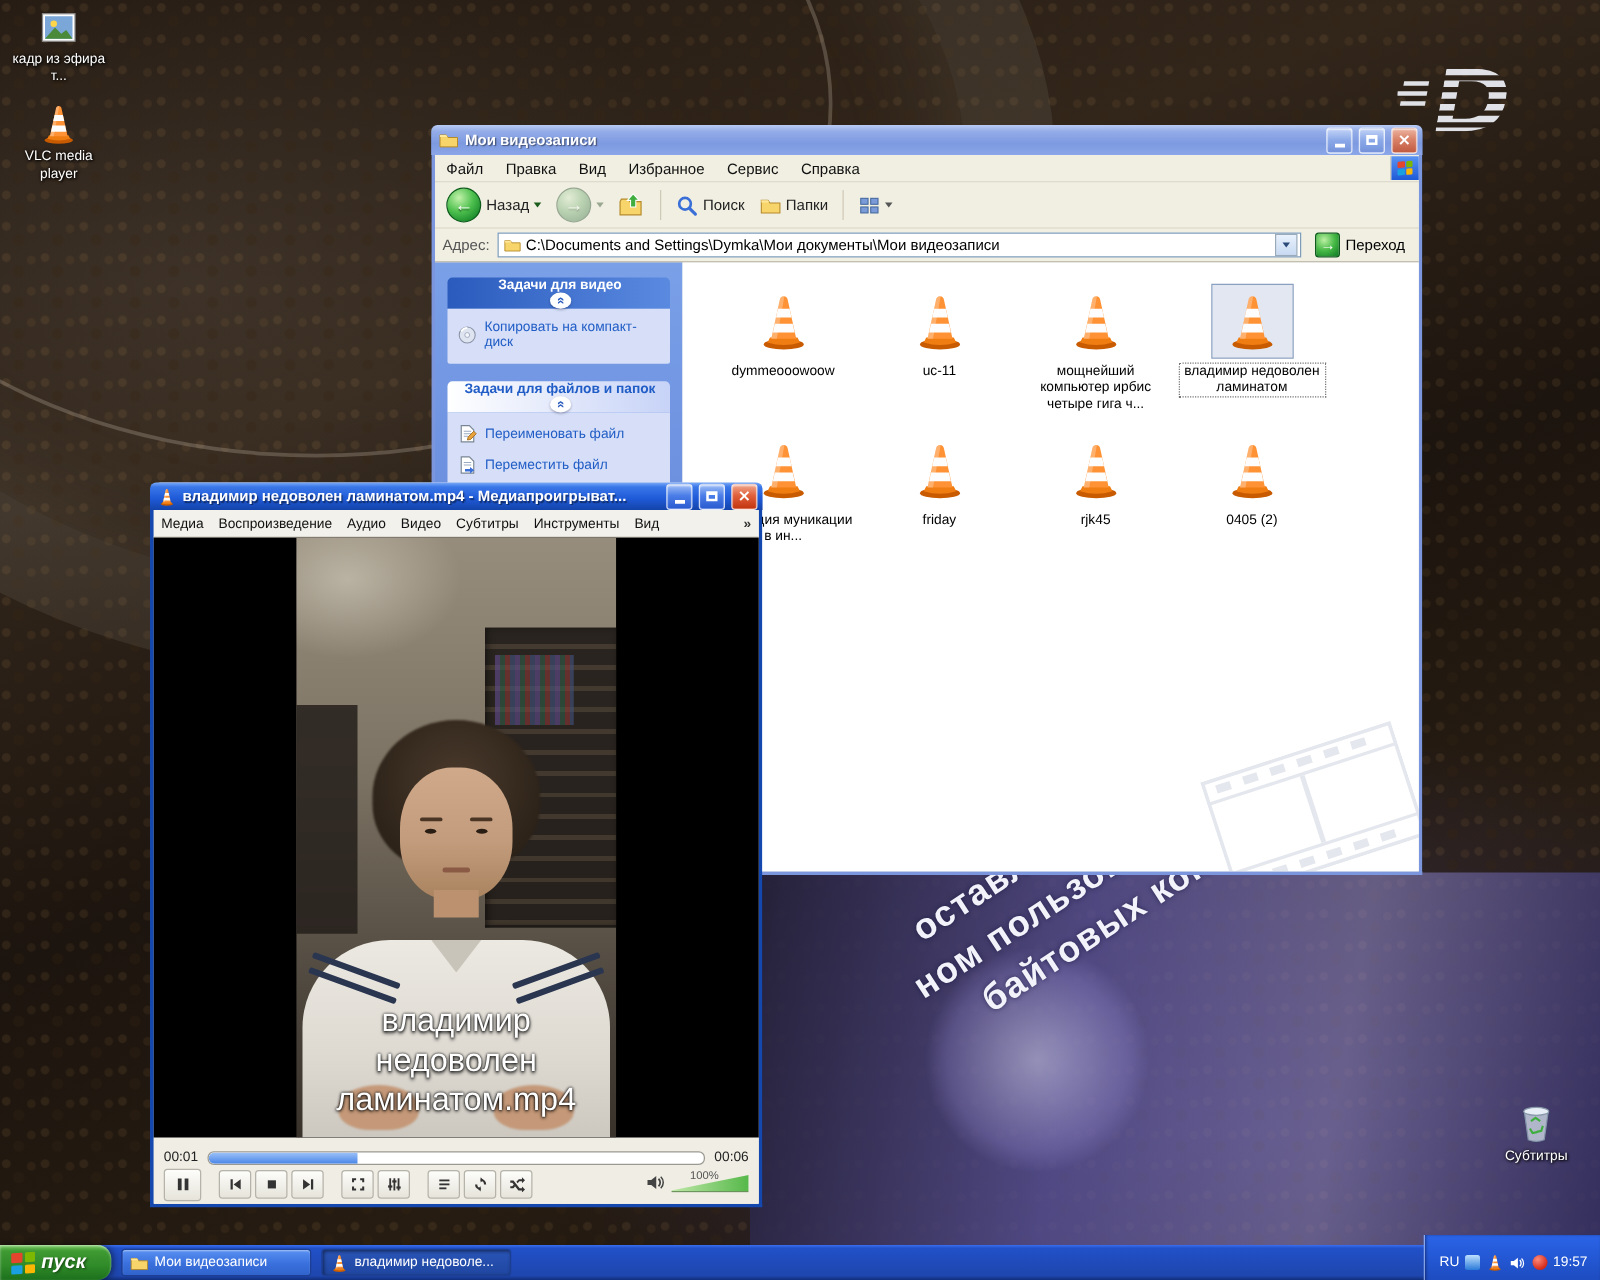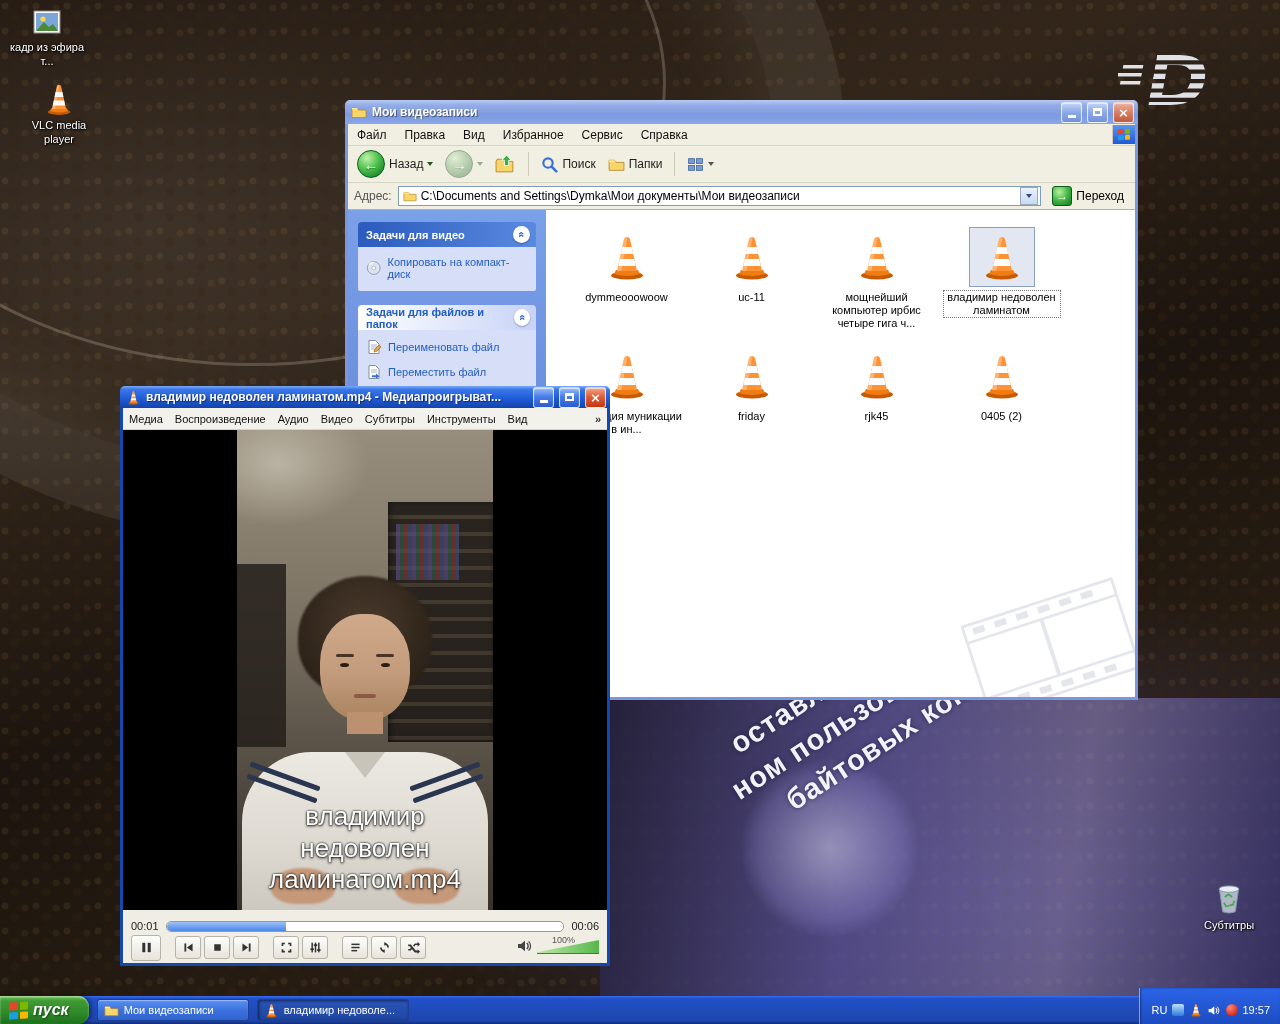--- a/index.html
+++ b/index.html
@@ -85,21 +85,21 @@
   .combo-btn .caret{border-top-color:#2a4a7a;}
   .go-btn{display:flex;align-items:center;gap:4px;padding:1px 5px;border-radius:3px;}
   .go-sq{width:18px;height:18px;border-radius:3px;background:radial-gradient(circle at 35% 28%, #baf0a2, #45b845 50%, #1d8a2d 85%);
     border:1px solid #0d5c1c;color:#fff;font-weight:bold;font-size:12px;display:flex;align-items:center;justify-content:center;}
 
   .ex-body{flex:1;display:flex;min-height:0;}
   .sidebar{width:198px;flex:0 0 auto;background:linear-gradient(180deg,#7aa0e8 0%,#6b8ddd 45%,#5f79d2 100%);
     padding:12px 10px;box-sizing:border-box;overflow:hidden;}
   .panel{margin-bottom:14px;}
   .panel-h{height:25px;display:flex;align-items:center;justify-content:space-between;padding:0 6px 0 8px;
-    border-radius:4px 4px 0 0;font-size:11px;font-weight:bold;}
+    border-radius:4px 4px 0 0;font-size:11px;font-weight:bold;flex-direction:column;}
   .panel-h.special{background:linear-gradient(90deg,#2a5bbd,#5a8ae0);color:#fff;}
   .panel-h.normal{background:linear-gradient(90deg,#ffffff,#c7d3f7);color:#215dc6;}
   .chev{width:17px;height:17px;border-radius:50%;background:#fff;color:#2a5bbd;display:flex;align-items:center;justify-content:center;
     box-shadow:0 1px 2px rgba(0,0,40,.3);font-weight:bold;}
   .chev span{display:inline-block;transform:rotate(90deg);font-size:11px;line-height:1;}
   .panel-b{background:#d6dff7;padding:9px 8px;border-radius:0 0 2px 2px;}
   .task-item{display:flex;align-items:center;gap:6px;color:#215dc6;font-size:11px;margin-bottom:9px;cursor:pointer;}
   .task-item:last-child{margin-bottom:2px;}
 
   .filearea{flex:1;background:#fff;position:relative;overflow:hidden;}
@@ -355,21 +355,21 @@
     </g>
   </svg>
 </div>
 
 <div class="desk-icon" style="left:8px;top:6px;">
   <svg width="32" height="32">
       <use href="#icon-pic"></use>
     </svg>
   <div class="lbl">кадр из эфира т...</div>
 </div>
-<div class="desk-icon" style="left:20px;top:82px;">
+<div class="desk-icon" style="left:8px;top:82px;">
   <svg width="34" height="34">
       <use href="#icon-cone"></use>
     </svg>
   <div class="lbl">VLC media player</div>
 </div>
 <div class="desk-icon" style="left:1190px;top:880px;z-index:5;">
   <svg width="36" height="36">
       <use href="#icon-bin"></use>
     </svg>
   <div class="lbl">Субтитры</div>

